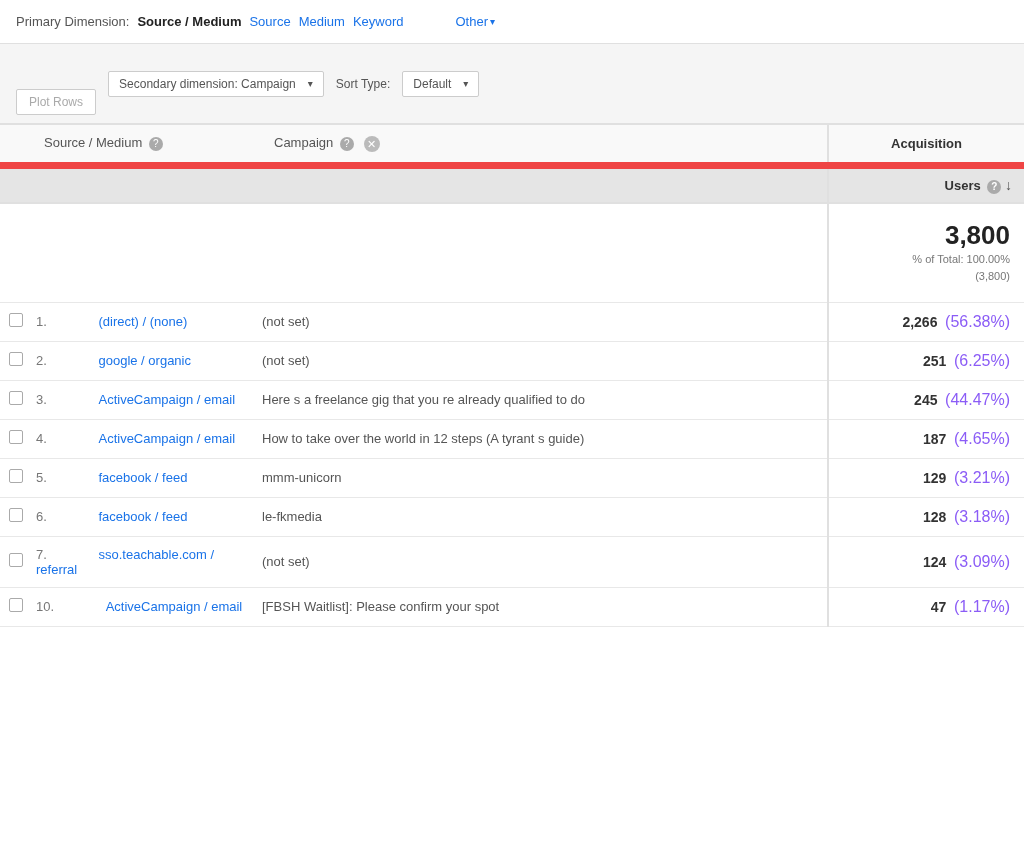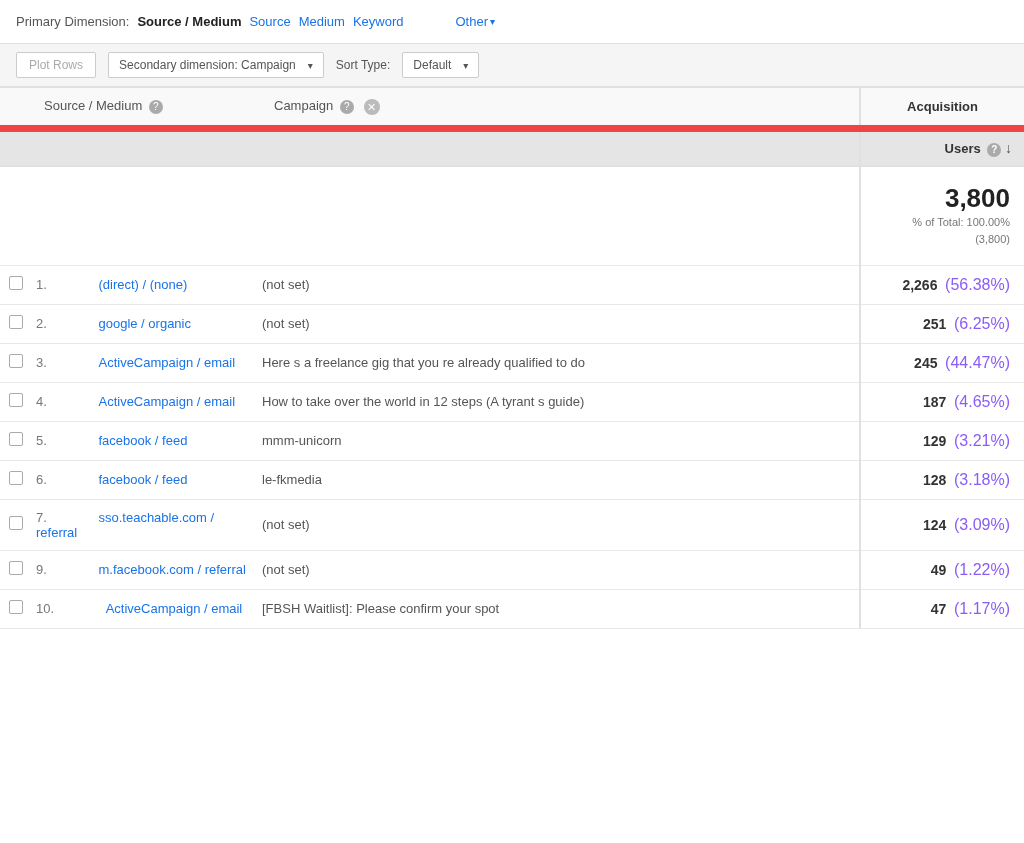--- a/index.html
+++ b/index.html
@@ -36,20 +36,21 @@
       border-bottom: 1px solid #e0e0e0;
     }
     .plot-rows-btn {
       border: 1px solid #ccc;
       background: #fff;
       color: #aaa;
       padding: 5px 12px;
       border-radius: 2px;
       font-size: 12px;
       cursor: not-allowed;
+      margin-top: 37px;
     }
     .dropdown-btn {
       border: 1px solid #ccc;
       background: #fff;
       color: #555;
       padding: 5px 10px;
       border-radius: 2px;
       font-size: 12px;
       cursor: pointer;
       display: flex;
@@ -175,21 +176,21 @@
     }
     .total-sub {
       font-size: 11px;
       color: #777;
       display: block;
       line-height: 1.6;
     }
 
     td, th { vertical-align: middle; }
     .col-source { width: 230px; padding: 10px 8px 10px 4px; }
-    .col-users { width: 164px; }
+    .col-users { width: 196px; }
   </style>
 </head>
 <body>
 
 <div class="top-bar">
   <span class="label">Primary Dimension:</span>
   <span class="active">Source / Medium</span>
   <a class="link">Source</a>
   <a class="link">Medium</a>
   <a class="link">Keyword</a>
@@ -350,34 +351,20 @@
     <td class="users-cell col-users">
       <span class="users-value">124</span>
       <span class="users-pct">(3.09%)</span>
     </td>
   </tr>
         <tr>
     <td class="checkbox-cell">
       <span class="checkbox"></span>
     </td>
     <td class="col-source">
-      <span class="row-num">9.</span>
-      <a class="source-link">m.facebook.com / referral</a>
-    </td>
-    <td class="campaign-cell">(not set)</td>
-    <td class="users-cell col-users">
-      <span class="users-value">49</span>
-      <span class="users-pct">(1.22%)</span>
-    </td>
-  </tr>
-        <tr>
-    <td class="checkbox-cell">
-      <span class="checkbox"></span>
-    </td>
-    <td class="col-source">
       <span class="row-num">10.</span>
       <a class="source-link">ActiveCampaign / email</a>
     </td>
     <td class="campaign-cell">[FBSH Waitlist]: Please confirm your spot</td>
     <td class="users-cell col-users">
       <span class="users-value">47</span>
       <span class="users-pct">(1.17%)</span>
     </td>
   </tr>
       </tbody>

